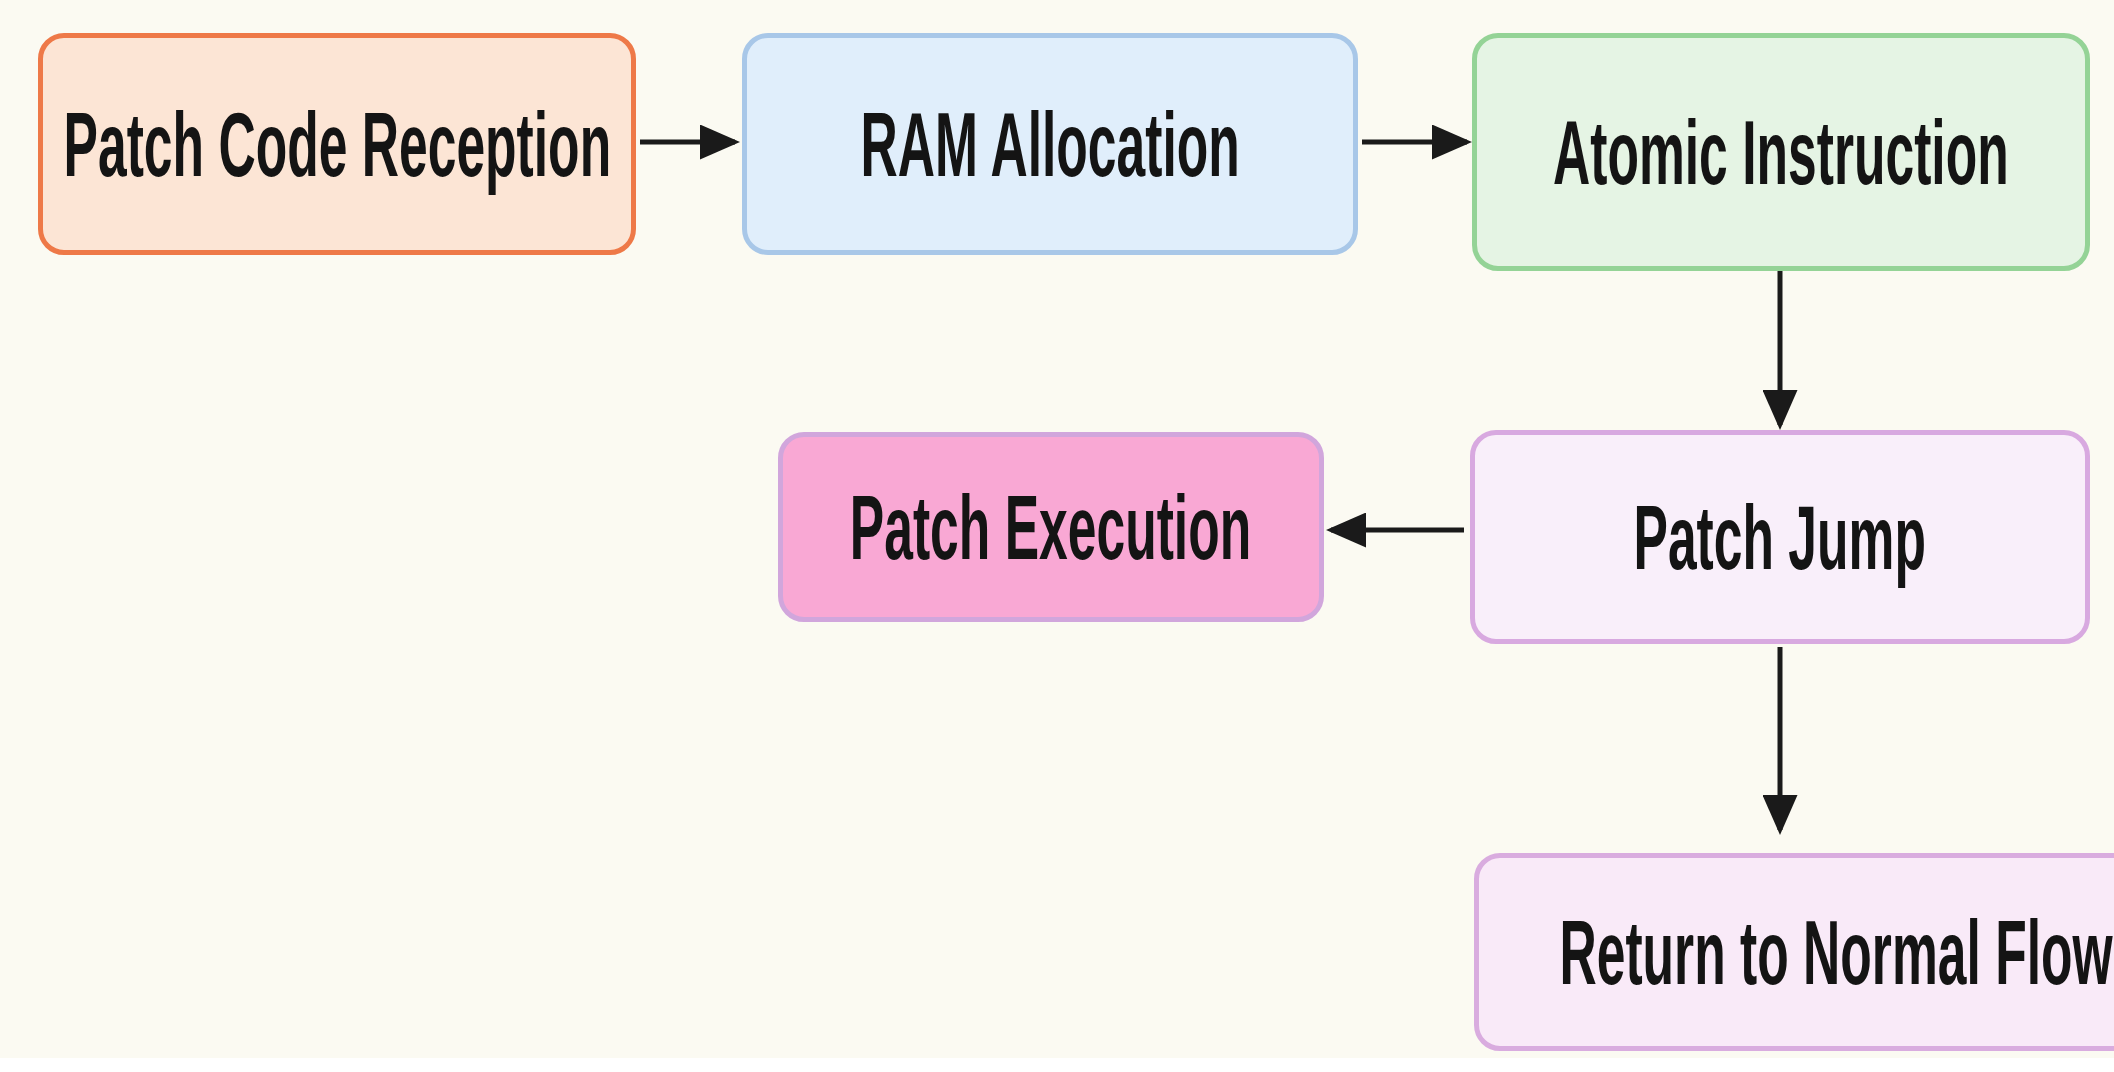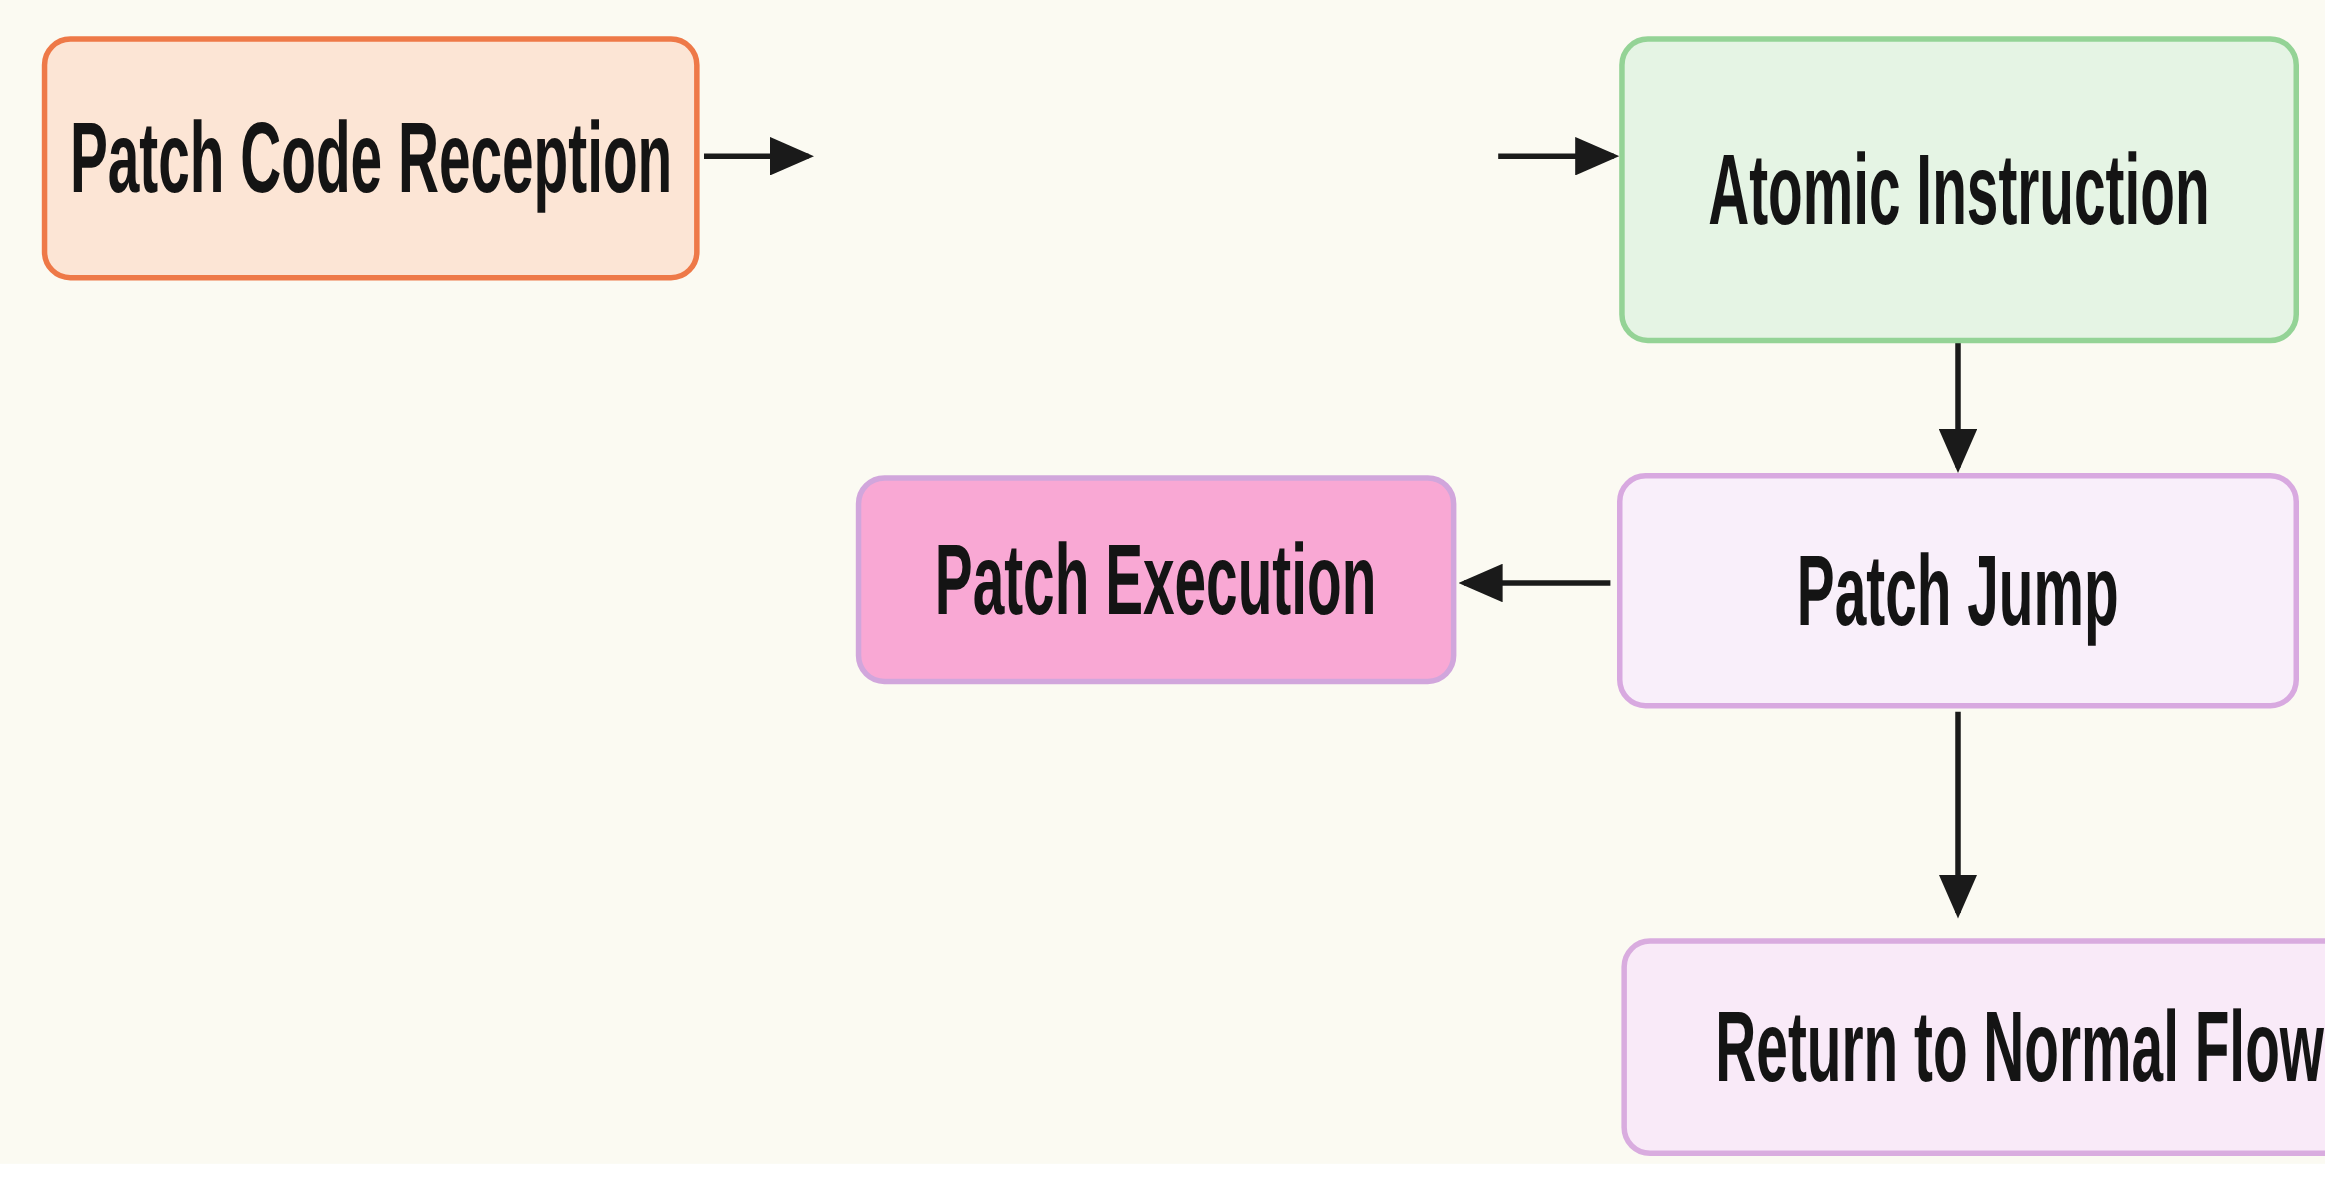--- a/index.html
+++ b/index.html
@@ -26,21 +26,21 @@
     font-weight: 600;
     color: #141414;
     white-space: nowrap;
     transform: scale(0.60, 1.06);
     transform-origin: center center;
     line-height: 1;
   }
   
   .n-patch-code-reception { left: 38px;   top: 33px;  width: 598px; height: 222px; background: #FCE5D5; border-color: #EE7948; }
   .n-ram-allocation       { left: 742px;  top: 33px;  width: 616px; height: 222px; background: #E0EEFB; border-color: #A8C7E8; }
-  .n-atomic-instruction   { left: 1472px; top: 33px;  width: 618px; height: 279px; background: #E5F4E4; border-color: #94D396; }
+  .n-atomic-instruction   { left: 1472px; top: 33px;  width: 618px; height: 238px; background: #E5F4E4; border-color: #94D396; }
   .n-patch-jump           { left: 1470px; top: 430px; width: 620px; height: 214px; background: #F9EFFA; border-color: #D8A9E0; align-items: center; }
   .n-patch-execution      { left: 778px;  top: 432px; width: 546px; height: 190px; background: #f9a8d4; border-color: #D1A6DC; }
   .n-return-normal-flow   { left: 1474px; top: 853px; width: 725px; height: 198px; background: #F9EAF8; border-color: #D9ACDF; }
 
   #edges {
     position: absolute;
     left: 0; top: 0;
     width: 2114px; height: 1072px;
     pointer-events: none;
   }
@@ -70,20 +70,23 @@
     <line x1="1362" y1="142" x2="1467" y2="142" marker-end="url(#arrowhead)"></line>
     <line x1="1780" y1="252" x2="1780" y2="425" marker-end="url(#arrowhead)"></line>
     <line x1="1464" y1="530" x2="1331" y2="530" marker-end="url(#arrowhead)"></line>
     <line x1="1780" y1="647" x2="1780" y2="830" marker-end="url(#arrowhead)"></line>
   </svg>
 
   <div class="node n-patch-code-reception">
     <span class="node-label">Patch Code Reception</span>
   </div>
 
+  <div class="node n-ram-allocation">
+    <span class="node-label">RAM Allocation</span>
+  </div>
 
   <div class="node n-atomic-instruction">
     <span class="node-label">Atomic Instruction</span>
   </div>
 
   <div class="node n-patch-jump">
     <span class="node-label">Patch Jump</span>
   </div>
 
   <div class="node n-patch-execution">

